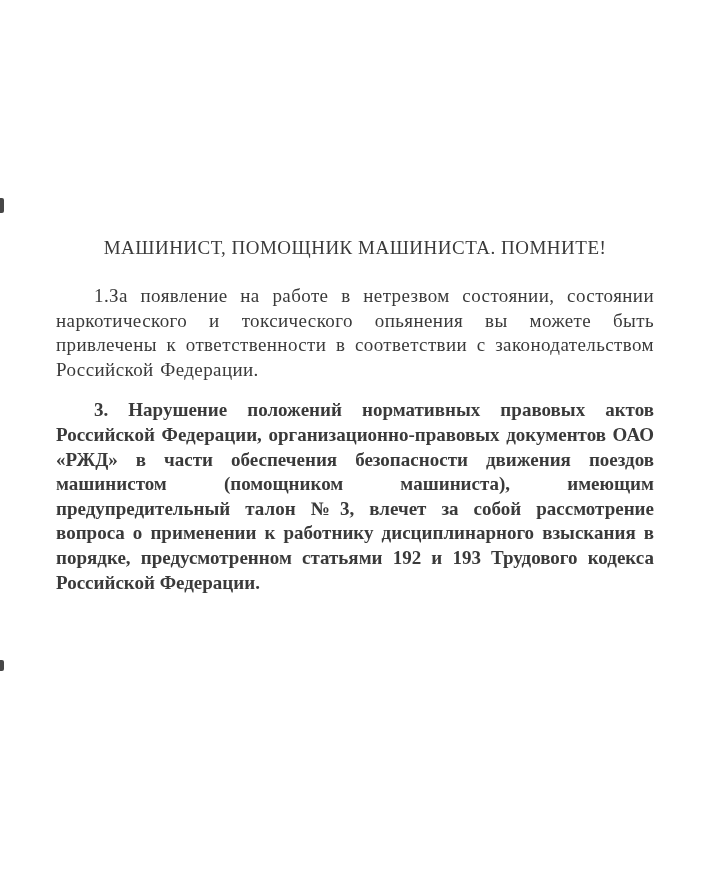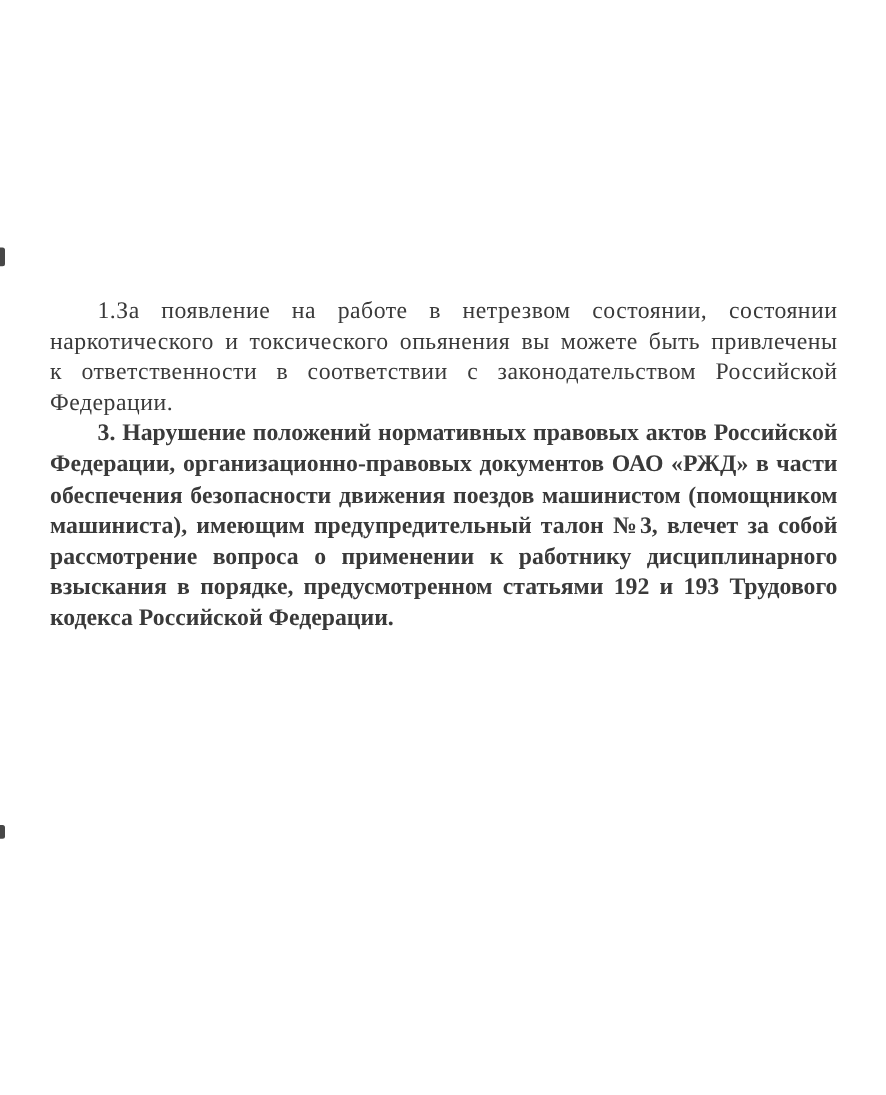--- a/index.html
+++ b/index.html
@@ -44,21 +44,21 @@
     line-height: 22px;
     text-align: center;
     letter-spacing: 0.5px;
     margin: 0 0 25px 0;
   }
   .para {
     font-size: 19px;
     line-height: 24.6px;
     text-align: justify;
     text-indent: 38px;
-    margin: 0;
+    margin: 16px;
   }
   .para.regular {
     font-weight: 400;
     letter-spacing: 0.4px;
     word-spacing: 1.5px;
   }
   .para.bold {
     font-weight: 700;
   }
 </style>
@@ -66,20 +66,21 @@
 <body>
 
 <div class="page" style="background: rgb(255, 255, 255);">
 
   <div class="scan-artifact top" style="background: rgb(71, 71, 71);"></div>
 
   <div class="scan-artifact bottom" style="background: rgb(71, 71, 71);"></div>
 
   <div class="content" style="color: rgb(58, 58, 58);">
 
+    <h1 class="doc-title">МАШИНИСТ, ПОМОЩНИК МАШИНИСТА. ПОМНИТЕ!</h1>
 
     <p class="para regular">1.За появление на работе в нетрезвом состоянии, состоянии наркотического и токсического опьянения вы можете быть привлечены к ответственности в соответствии с законодательством Российской Федерации.</p>
 
 
     <p class="para bold">3. Нарушение положений нормативных правовых актов Российской Федерации, организационно-правовых документов ОАО «РЖД» в части обеспечения безопасности движения поездов машинистом (помощником машиниста), имеющим предупредительный талон №3, влечет за собой рассмотрение вопроса о применении к работнику дисциплинарного взыскания в порядке, предусмотренном статьями 192 и 193 Трудового кодекса Российской Федерации.</p>
 
   </div>
 
 </div>
 

